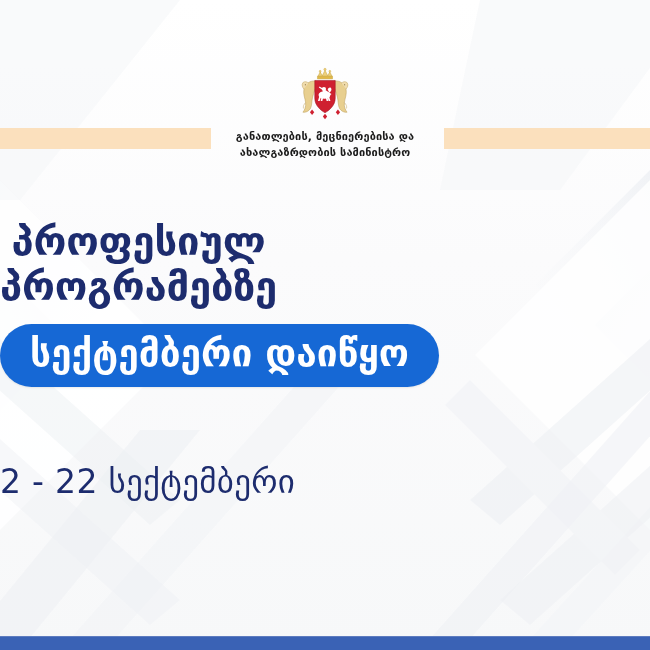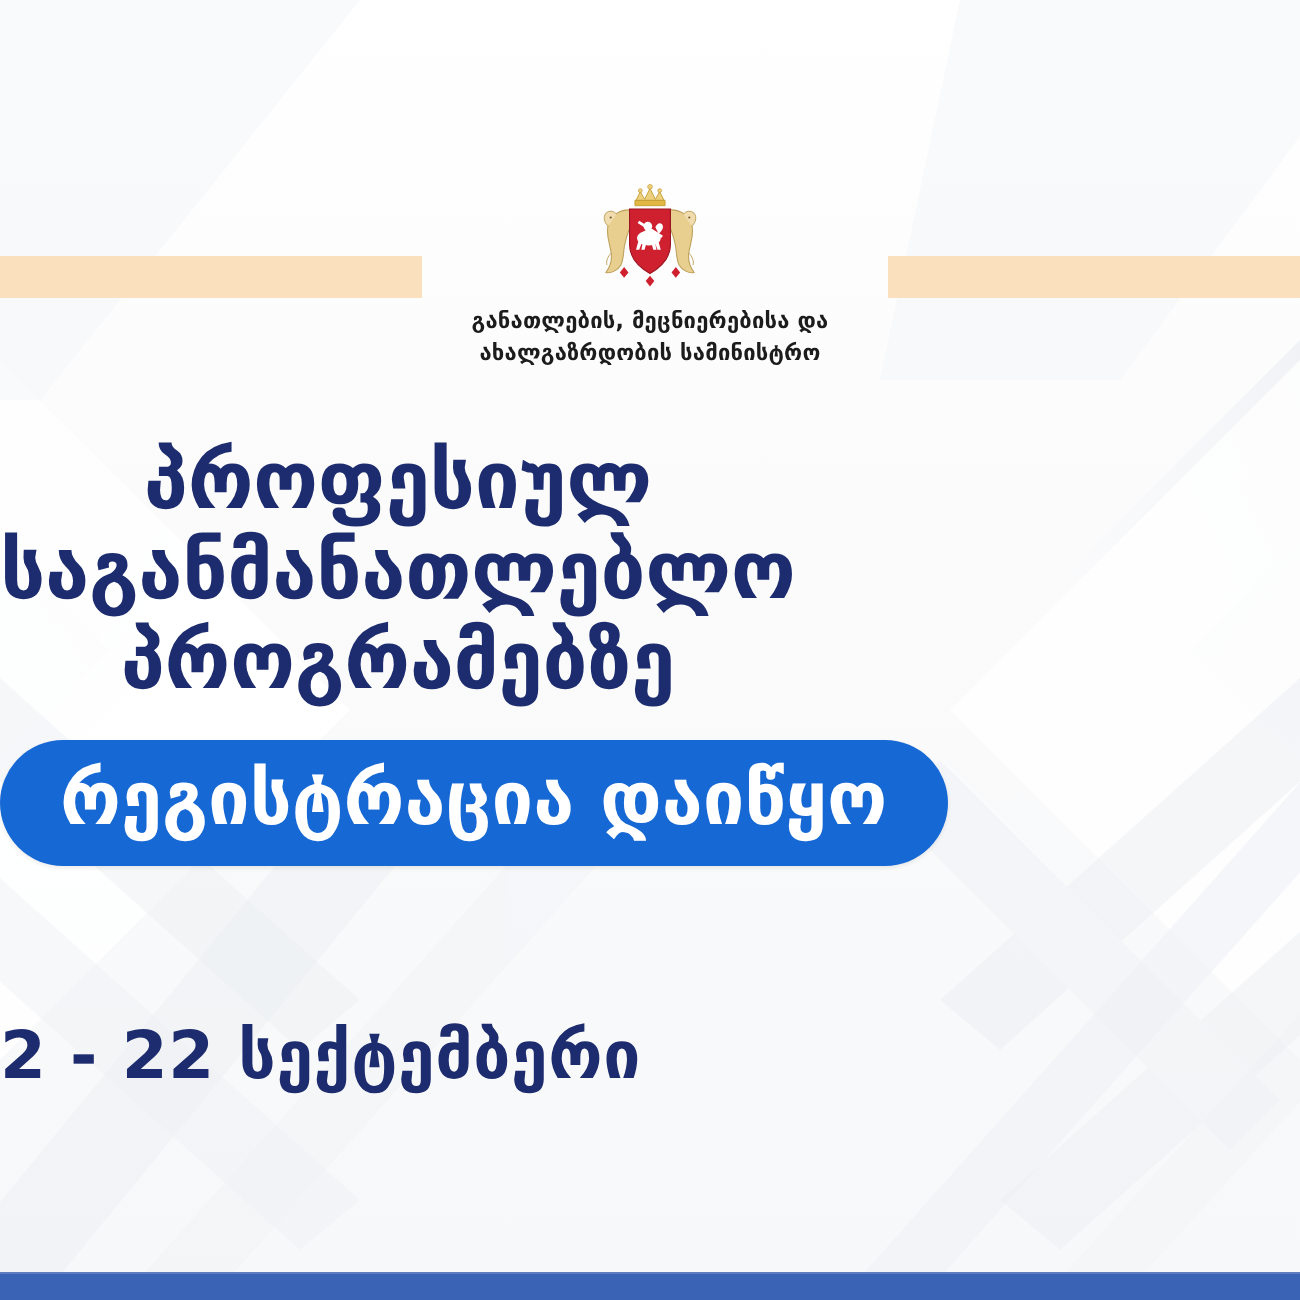--- a/index.html
+++ b/index.html
@@ -43,21 +43,21 @@
   .peach-right { right: 0;  width: 206px; }
 
   
   .header {
     position: absolute;
     top: 0; left: 0; right: 0;
     height: 185px;
     display: flex;
     flex-direction: column;
     align-items: center;
-    justify-content: flex-end;
+    justify-content: center;
     padding-top: 43px;
     z-index: 5;
   }
 
   .emblem {
     width: 56px;
     height: 56px;
     position: relative;
     display: block;
   }
@@ -105,21 +105,21 @@
     padding: 11px 30px 15px 30px;
     border-radius: 40px;
     white-space: nowrap;
     box-shadow: 0 1px 2px rgba(0,0,0,0.08);
   }
 
   .date-line {
     margin-top: 78px;
     color: #1d2c6e;
     font-size: 33px;
-    font-weight: 700;
+    font-weight: 400;
     line-height: 1;
     letter-spacing: 0.3px;
     white-space: nowrap;
   }
 
   .url-pill {
     margin-top: 16px;
     background: #c0860a;
     color: #ffffff;
     font-size: 25px;
@@ -247,25 +247,24 @@
     </div>
 
     <div class="ministry-text">განათლების, მეცნიერებისა და
 ახალგაზრდობის სამინისტრო</div>
   </div>
 
   <div class="main">
 
     <div class="headline">
       <span class="hl-line">პროფესიულ</span>
-      <span class="hl-line">საგანმანათლებლო</span>
       <span class="hl-line">პროგრამებზე</span>
     </div>
 
-    <div class="cta-pill">რეგისტრაცია დაიწყო</div>
+    <div class="cta-pill">სექტემბერი დაიწყო</div>
 
     <div class="date-line">2 - 22 სექტემბერი</div>
 
   </div>
 
   <div class="bottom-bar"></div>
 
 </div>
 
 </body></html>

